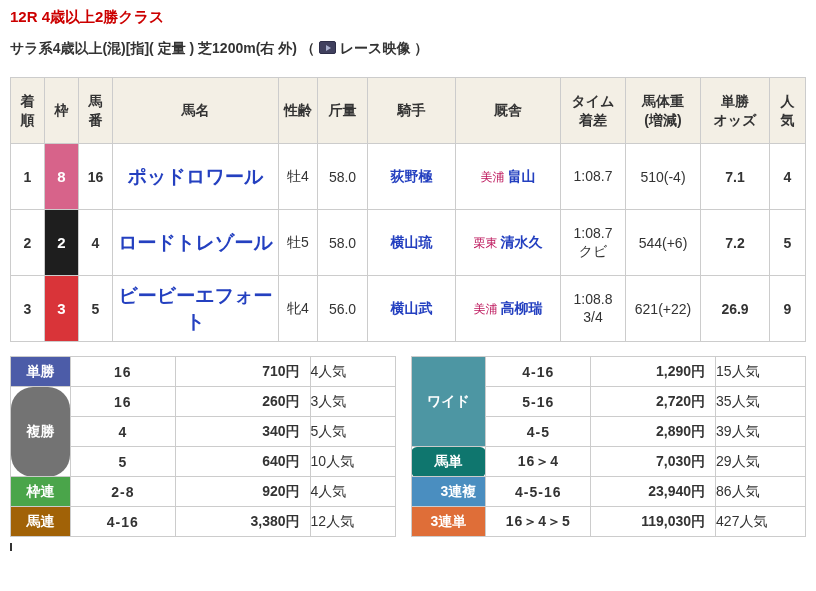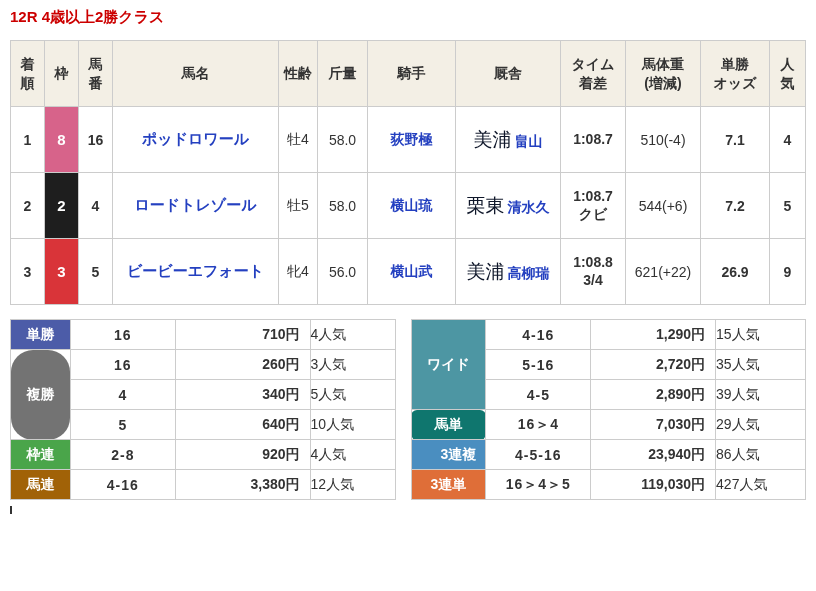--- a/index.html
+++ b/index.html
@@ -22,26 +22,26 @@
   table.results { border-collapse:collapse; table-layout:fixed; width:795px; margin:0 0 14px 0; font-size:14px; }
   table.results th, table.results td { border:1px solid #ccc; text-align:center; padding:0; }
   table.results thead th {
     background:#f3efe5; font-weight:bold; color:#333; height:66px;
     white-space:pre-line; line-height:1.35; vertical-align:middle; font-size:14px;
   }
   table.results tbody td { height:66px; vertical-align:middle; background:#fff; }
   td.cell-frame { font-weight:bold; font-size:15px; }
   td.cell-pos, td.cell-num { font-weight:bold; color:#333; }
   td.cell-name { text-align:left; padding-left:12px; }
-  td.cell-name a { color:#2440c0; font-weight:bold; font-size:15px; text-decoration:none; cursor:pointer; }
+  td.cell-name a { color:#2440c0; font-weight:bold; font-size:19px; text-decoration:none; cursor:pointer; }
   td.cell-jockey { text-align:left; padding-left:10px; }
   td.cell-jockey a, td.cell-stable a { color:#2440c0; font-weight:bold; text-decoration:none; cursor:pointer; }
   td.cell-stable { text-align:left; padding-left:8px; white-space:nowrap; }
-  .region { color:#0f172a; font-size:19px; font-weight:normal; margin-right:3px; }
-  td.cell-time { font-weight:bold; line-height:1.25; }
+  .region { color:#be185d; font-size:12px; font-weight:normal; margin-right:3px; }
+  td.cell-time { font-weight:normal; line-height:1.25; }
   td.cell-hweight { font-weight:normal; }
   td.cell-odds, td.cell-popularity { font-weight:bold; }
 
   .details-row { width:795px; text-align:right; margin:0 0 16px 0; height:22px; }
   .details-link { font-size:14px; font-weight:bold; color:#333; text-decoration:none; cursor:pointer; }
   .details-link .arr { font-size:11px; margin-left:6px; color:#222; }
 
   .payouts { display:flex; gap:15px; align-items:flex-start; }
   table.pay { border-collapse:collapse; table-layout:fixed; font-size:14px; }
   table.pay th, table.pay td { border:1px solid #ccc; height:30px; padding:0; vertical-align:middle; }
@@ -53,20 +53,24 @@
 
   .tick { width:2px; height:8px; background:#333; margin:6px 0 0 0; }
 </style>
 </head>
 <body>
 
 <div class="page">
 
   <h1 class="title">12R 4歳以上2勝クラス</h1>
 
+  <div class="subtitle">
+    <span>サラ系4歳以上(混)[指]( 定量 ) 芝1200m(右 外) （</span><span class="vicon"><span class="tri"></span></span><a class="vlabel">レース映像</a>
+    <span>）</span>
+  </div>
 
   <table class="results">
     <colgroup>
       <col style="width:34px">
         <col style="width:34px">
         <col style="width:34px">
         <col style="width:166px">
       <col style="width:39px">
         <col style="width:50px">
         <col style="width:88px">

